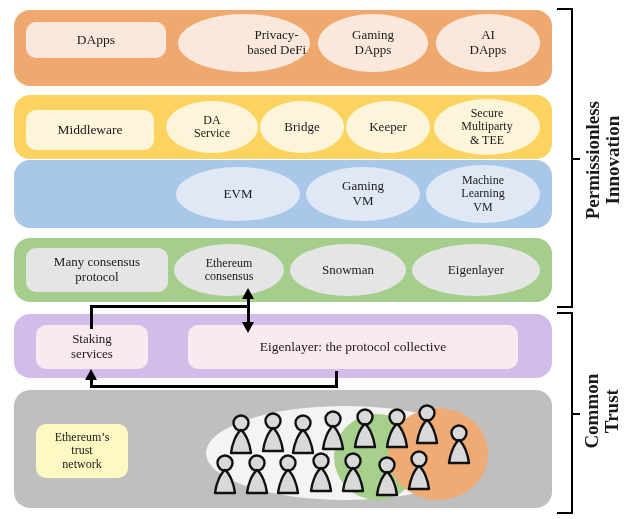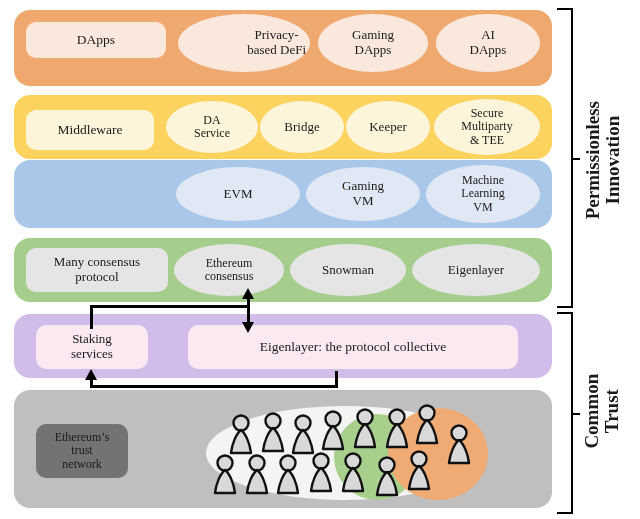--- a/index.html
+++ b/index.html
@@ -29,21 +29,21 @@
   .node span{display:block;}
   .rect{border-radius:10px;}
   .ellipse{border-radius:50%;}
 
   
   .f1{background:#fbe8dc;}
   .f2{background:#fcf5da;}
   .f3{background:#e0e8f5;}
   .f4{background:#e5e5e5;}
   .f5{background:#fbe9f2;}
-  .f6{background:#737373;}
+  .f6{background:#fef9c3;}
 
   .sz-lg{font-size:13.5px;}
   .sz-md{font-size:13px;}
   .sz-sm{font-size:12px;}
 
   
   .bracket{position:absolute;border:2.2px solid #000;border-left:none;width:14px;}
   .bracket .tick{
     position:absolute;right:-9px;top:50%;width:9px;height:0;
     border-top:2.2px solid #000;

